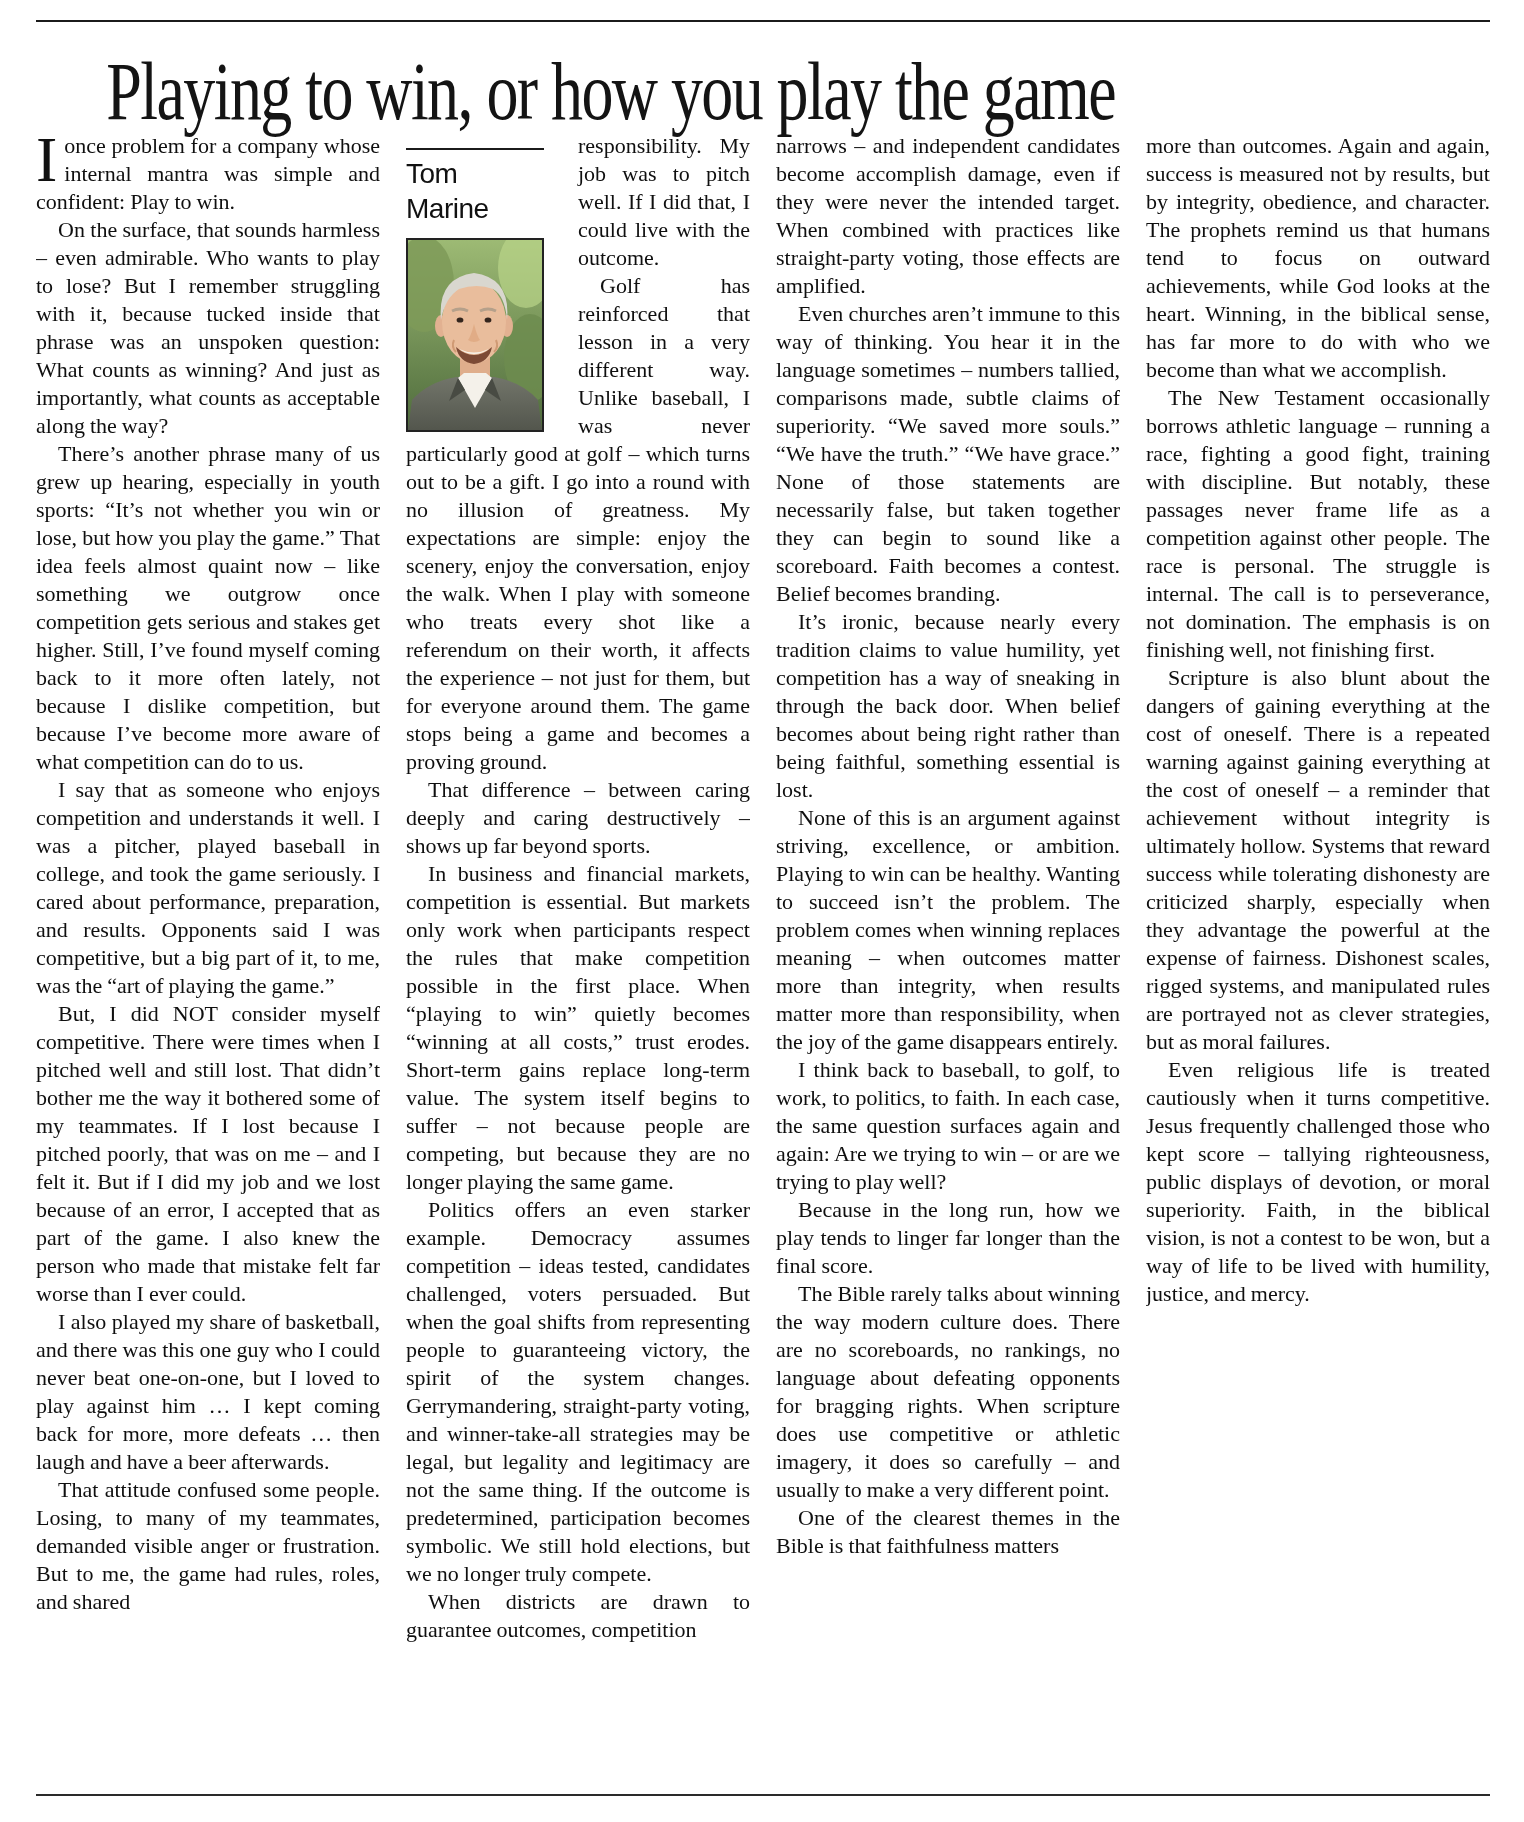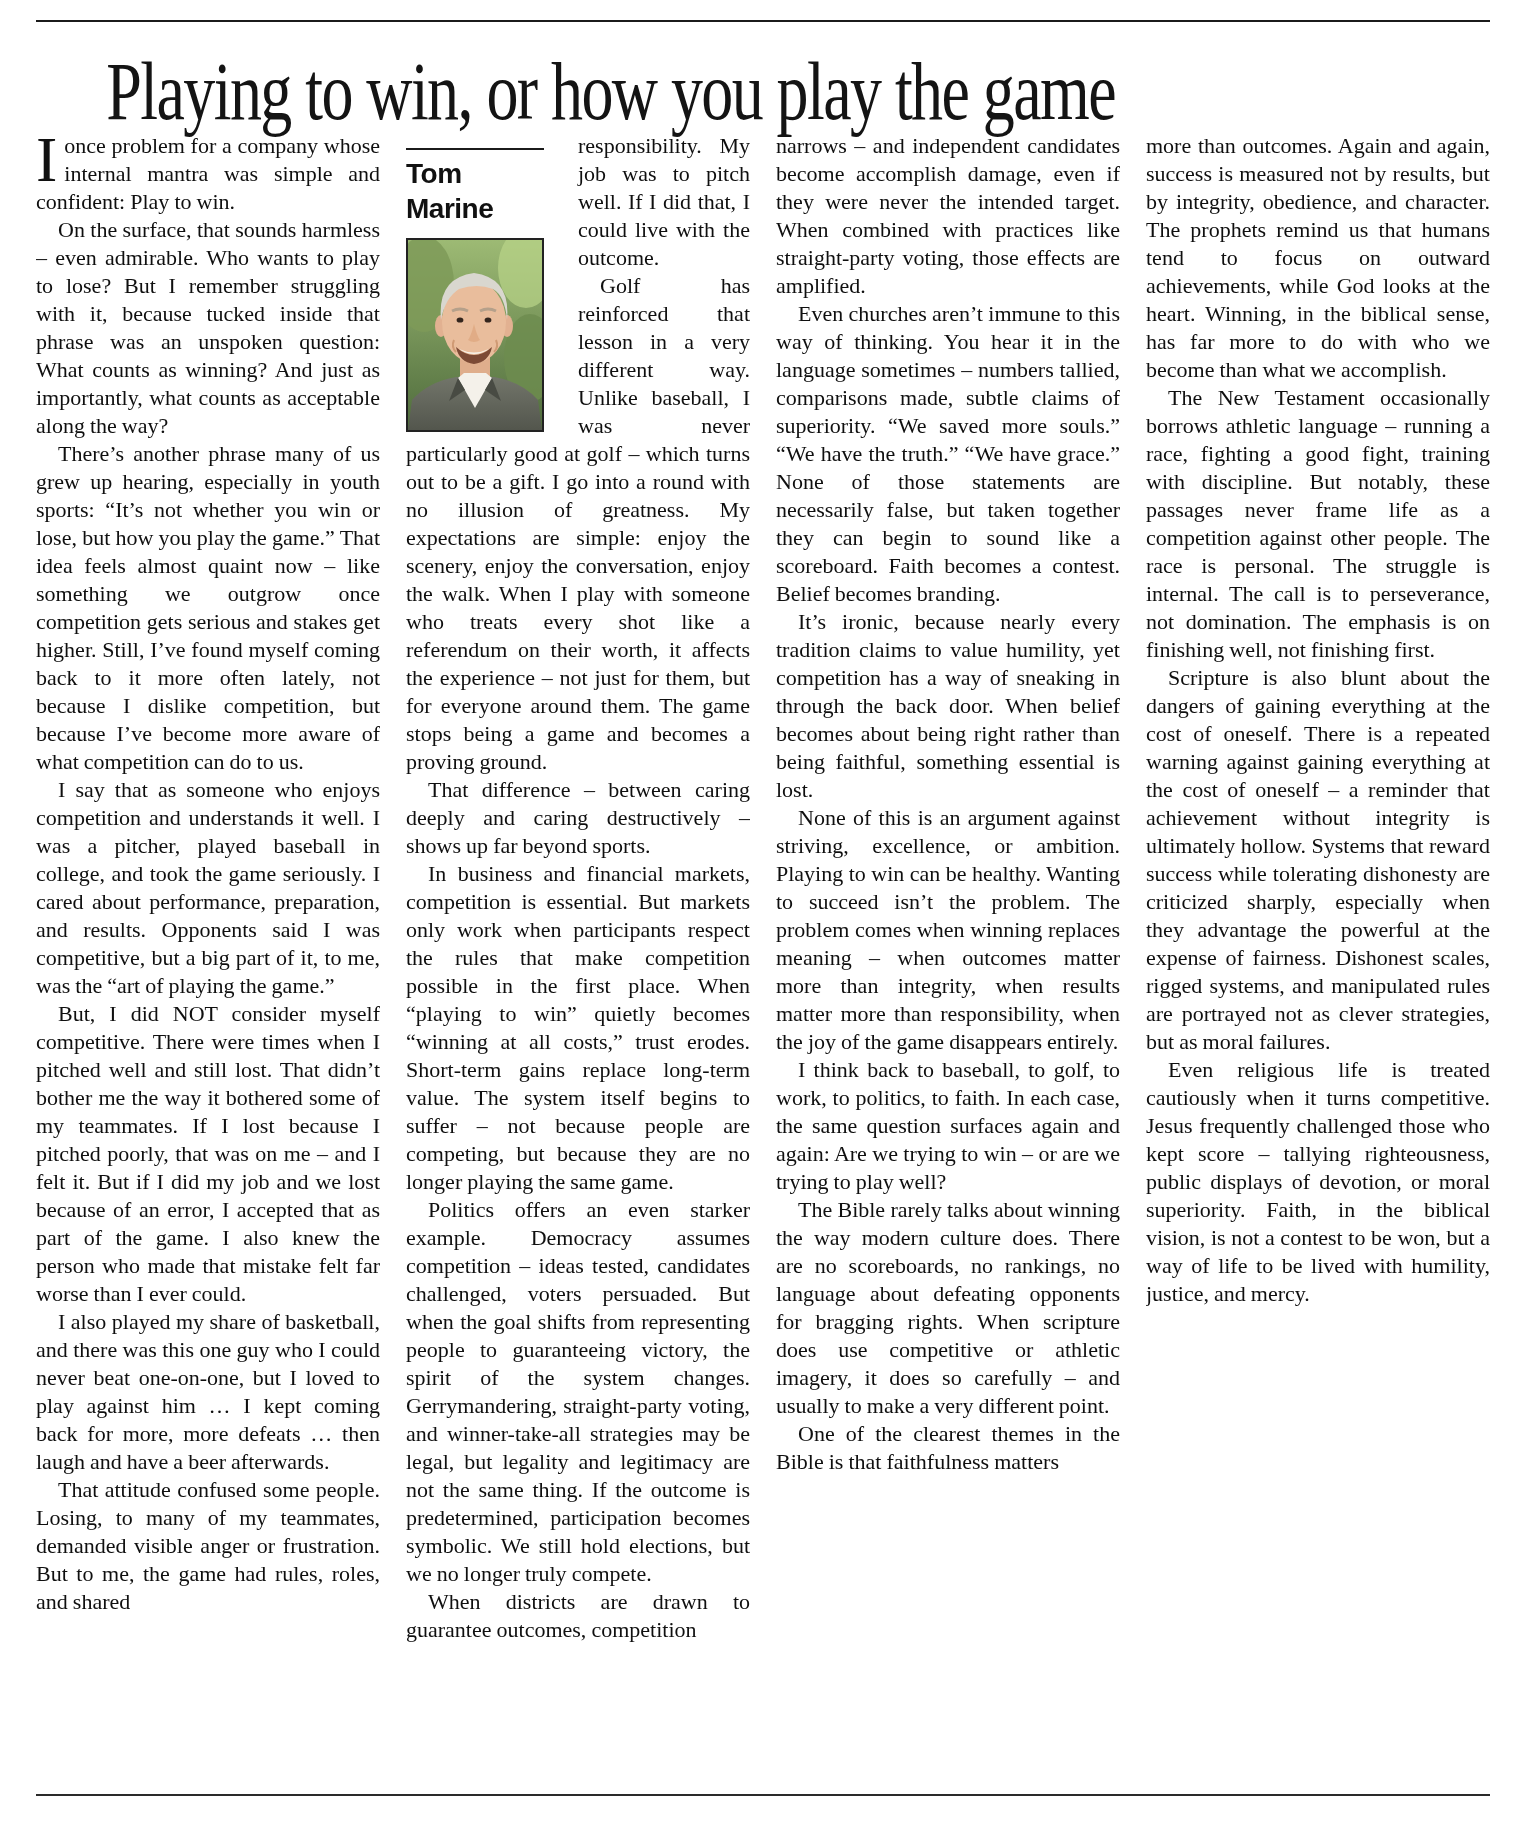--- a/index.html
+++ b/index.html
@@ -35,21 +35,21 @@
   .para { margin:0; }
   .para.indent { text-indent:22px; }
   .dropcap {
     float:left; font-size:64px; line-height:50px; padding:3px 7px 0 0;
     color:#101010;
   }
   
   .byline-block { float:left; width:156px; margin:16px 16px 8px 0; }
   .byline-rule { width:138px; border-top:2px solid #1b1b1b; margin-bottom:6px; }
   .byline-name {
-    font-family:"Liberation Sans", sans-serif; font-weight:700;
+    font-family:"Liberation Sans", sans-serif; font-weight:400;
     font-size:28px; line-height:35px; letter-spacing:-0.5px; color:#111;
   }
   .photo-frame {
     margin-top:12px; width:138px; height:194px; border:2px solid #222;
     box-sizing:border-box; background:#6b8a4e;
   }
   .photo-frame svg { display:block; }
 </style>
 </head>
 <body>
@@ -122,20 +122,21 @@
       <p class="para indent">Politics offers an even starker example. Democracy assumes competition – ideas tested, candidates challenged, voters persuaded. But when the goal shifts from representing people to guaranteeing victory, the spirit of the system changes. Gerrymandering, straight-party voting, and winner-take-all strategies may be legal, but legality and legitimacy are not the same thing. If the outcome is predetermined, participation becomes symbolic. We still hold elections, but we no longer truly compete.</p>
       <p class="para indent">When districts are drawn to guarantee outcomes, competition</p>
     </div>
 
     <div class="col">
       <p class="para">narrows – and independent candidates become accomplish damage, even if they were never the intended target. When combined with practices like straight-party voting, those effects are amplified.</p>
       <p class="para indent">Even churches aren’t immune to this way of thinking. You hear it in the language sometimes – numbers tallied, comparisons made, subtle claims of superiority. “We saved more souls.” “We have the truth.” “We have grace.” None of those statements are necessarily false, but taken together they can begin to sound like a scoreboard. Faith becomes a contest. Belief becomes branding.</p>
       <p class="para indent">It’s ironic, because nearly every tradition claims to value humility, yet competition has a way of sneaking in through the back door. When belief becomes about being right rather than being faithful, something essential is lost.</p>
       <p class="para indent">None of this is an argument against striving, excellence, or ambition. Playing to win can be healthy. Wanting to succeed isn’t the problem. The problem comes when winning replaces meaning – when outcomes matter more than integrity, when results matter more than responsibility, when the joy of the game disappears entirely.</p>
       <p class="para indent">I think back to baseball, to golf, to work, to politics, to faith. In each case, the same question surfaces again and again: Are we trying to win – or are we trying to play well?</p>
+      <p class="para indent">Because in the long run, how we play tends to linger far longer than the final score.</p>
       <p class="para indent">The Bible rarely talks about winning the way modern culture does. There are no scoreboards, no rankings, no language about defeating opponents for bragging rights. When scripture does use competitive or athletic imagery, it does so carefully – and usually to make a very different point.</p>
       <p class="para indent">One of the clearest themes in the Bible is that faithfulness matters</p>
     </div>
 
     <div class="col">
       <p class="para">more than outcomes. Again and again, success is measured not by results, but by integrity, obedience, and character. The prophets remind us that humans tend to focus on outward achievements, while God looks at the heart. Winning, in the biblical sense, has far more to do with who we become than what we accomplish.</p>
       <p class="para indent">The New Testament occasionally borrows athletic language – running a race, fighting a good fight, training with discipline. But notably, these passages never frame life as a competition against other people. The race is personal. The struggle is internal. The call is to perseverance, not domination. The emphasis is on finishing well, not finishing first.</p>
       <p class="para indent">Scripture is also blunt about the dangers of gaining everything at the cost of oneself. There is a repeated warning against gaining everything at the cost of oneself – a reminder that achievement without integrity is ultimately hollow. Systems that reward success while tolerating dishonesty are criticized sharply, especially when they advantage the powerful at the expense of fairness. Dishonest scales, rigged systems, and manipulated rules are portrayed not as clever strategies, but as moral failures.</p>
       <p class="para indent">Even religious life is treated cautiously when it turns competitive. Jesus frequently challenged those who kept score – tallying righteousness, public displays of devotion, or moral superiority. Faith, in the biblical vision, is not a contest to be won, but a way of life to be lived with humility, justice, and mercy.</p>
     </div>

